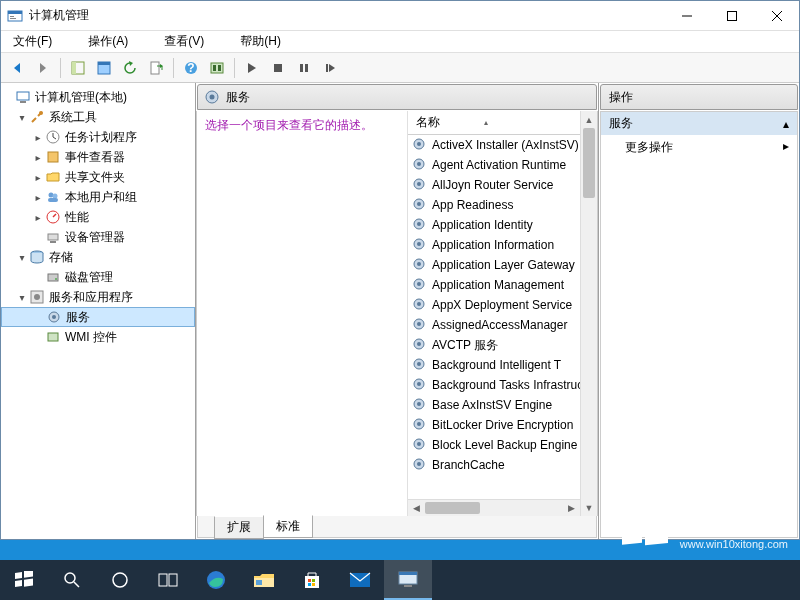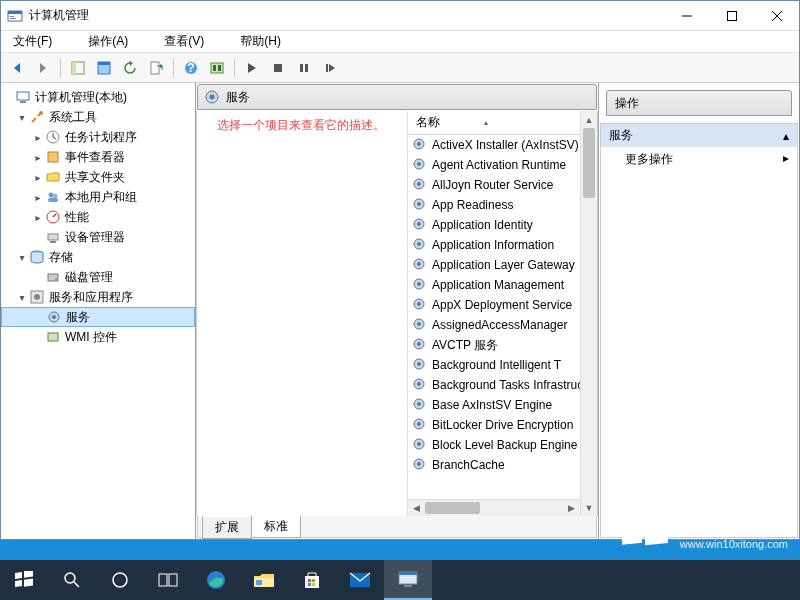--- a/index.html
+++ b/index.html
@@ -20,41 +20,41 @@
 .tree .node { display: flex; align-items: center; height: 20px; cursor: pointer; white-space: nowrap; }
 .tree .node.selected { background: #cde8ff; border:1px solid #7aafdb; }
 .tree .twisty { width: 14px; text-align: center; color: #555; font-size:10px; }
 .tree .nicon { width: 16px; height: 16px; margin-right: 4px; display:flex; align-items:center; justify-content:center; }
 .tree .indent1 { padding-left: 14px; }
 .tree .indent2 { padding-left: 30px; }
 .midpane { flex: 1; display: flex; flex-direction: column; min-width: 0; border-right:1px solid #a0a0a0; }
 .midheader { height: 26px; background: linear-gradient(#efefef,#e0e0e0); display: flex; align-items: center; padding: 0 6px; border: 1px solid #999; margin: 1px; border-radius: 3px 3px 0 0; }
 .midheader .gear { width:16px; height:16px; margin-right:6px; }
 .midcontent { flex: 1; display: flex; min-height: 0; border-left:1px solid #ccc; border-right:1px solid #ccc; background:#fff; }
-.desc-area { width: 210px; padding: 6px 20px; color: #ef4444; }
+.desc-area { width: 210px; padding: 6px 8px; color: #a21caf; }
 .svc-list { flex: 1; display: flex; min-width: 0; border-left:1px solid #e0e0e0; position:relative; }
 .svc-inner { flex:1; display:flex; flex-direction:column; min-width:0; }
 .list-header { height: 24px; display: flex; align-items: center; border-bottom: 1px solid #d0d0d0; background: #fff; }
 .list-header .col { padding: 0 8px; display: flex; align-items: center; gap: 4px; cursor: pointer; }
 .list-header .sortarrow { font-size: 8px; color: #666; }
 .list-body { flex: 1; overflow: hidden; }
 .list-row { height: 20px; display: flex; align-items: center; padding-left: 4px; cursor: pointer; white-space: nowrap; overflow:hidden; }
 .list-row .sicon { width: 16px; height: 16px; margin-right: 4px; flex-shrink:0; }
 .vscroll { width: 17px; background: #f0f0f0; border-left: 1px solid #ddd; position:relative; }
 .vscroll .arrow { height:17px; display:flex; align-items:center; justify-content:center; color:#666; font-size:9px; cursor:pointer; }
 .vscroll .thumb { position:absolute; top:17px; left:2px; right:2px; height:70px; background:#c0c0c0; border-radius:2px; }
 .hscroll { height:17px; background:#f0f0f0; border-top:1px solid #ddd; display:flex; align-items:center; }
 .hscroll .arrow { width:17px; text-align:center; color:#666; font-size:9px; cursor:pointer; }
 .hscroll .track { flex:1; position:relative; height:100%; }
 .hscroll .thumb { position:absolute; left:0; width:40%; top:2px; bottom:2px; background:#c0c0c0; border-radius:2px; }
 .tabs-bottom { height: 22px; display: flex; align-items: flex-start; padding-left: 4px; background:#f5f5f5; border:1px solid #ccc; border-top:none; margin:0 1px 1px 1px; }
 .tabs-bottom .tab { padding: 2px 12px; border: 1px solid #aaa; border-top: 1px solid #fff; background: #fff; margin-right: -1px; cursor: pointer; position:relative; top:-1px; }
-.tabs-bottom .tab.inactive { background: #f0f0f0; top:0; }
+.tabs-bottom .tab.inactive { background: #f0f0f0; top:0;margin-left:12px; }
 .rightpane { width: 200px; display: flex; flex-direction: column; background:#fff; }
-.rightpane .header { height: 26px; background: linear-gradient(#efefef,#e0e0e0); display: flex; align-items: center; padding: 0 8px; font-weight: normal; border:1px solid #999; margin:7px; border-radius:3px 3px 0 0; }
+.rightpane .header { height: 26px; background: linear-gradient(#efefef,#e0e0e0); display: flex; align-items: center; padding: 0 8px; font-weight: normal; border:1px solid #999; margin:1px; border-radius:3px 3px 0 0; }
 .rightpane .content { flex:1; border:1px solid #ccc; margin:0 1px 1px 1px; }
 .rightpane .section { background: #d6e5f3; padding: 3px 8px; display:flex; justify-content:space-between; align-items:center; cursor:pointer; }
 .rightpane .action { padding: 4px 8px 4px 24px; cursor: pointer; display:flex; justify-content:space-between; }
 .taskbar { position: absolute; bottom: 0; left: 0; right: 0; height: 40px; background: #1f2f3f; display: flex; align-items: center; }
 .taskbar .tbitem { width: 48px; height: 40px; display: flex; align-items: center; justify-content: center; cursor: pointer; }
 .taskbar .tbitem.active { background: rgba(255,255,255,0.15); border-bottom: 2px solid #76b9ed; }
 .watermark { position: absolute; right: 12px; bottom: 50px; display:flex; align-items:flex-end; gap:10px; color:#fff; }
 .watermark .logo { width:50px; height:50px; }
 .watermark .txt1 { font-size: 24px; font-weight:300; }
 .watermark .txt2 { font-size: 11px; opacity:0.9; display:block; }

